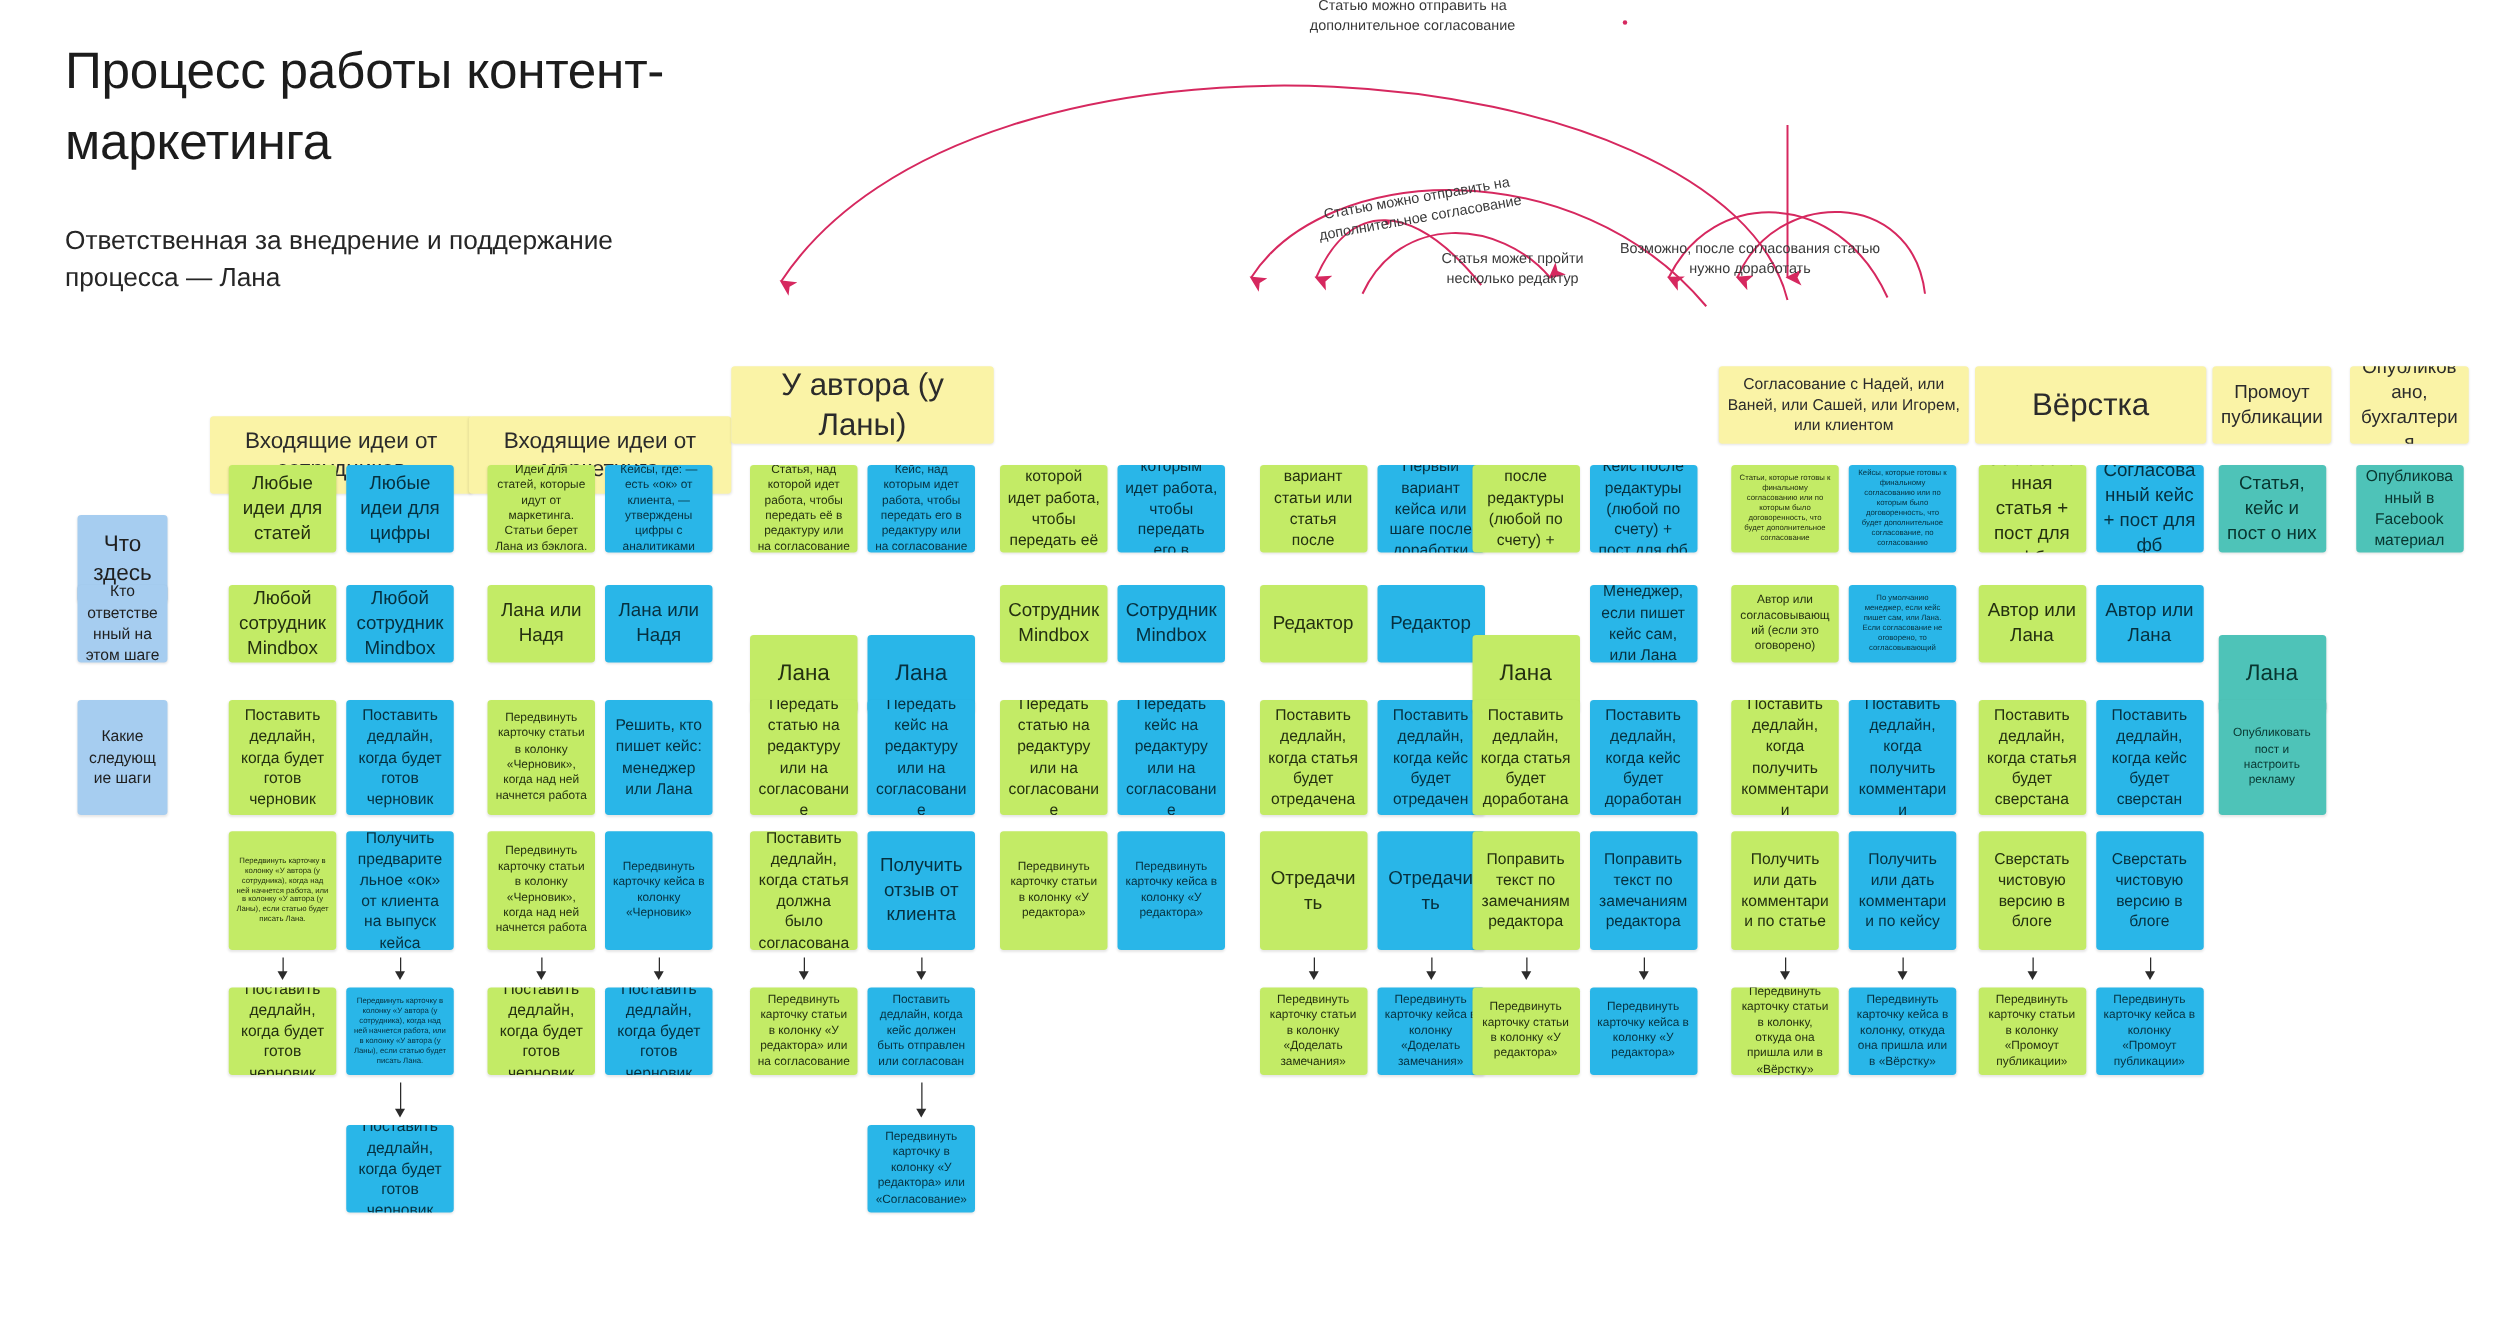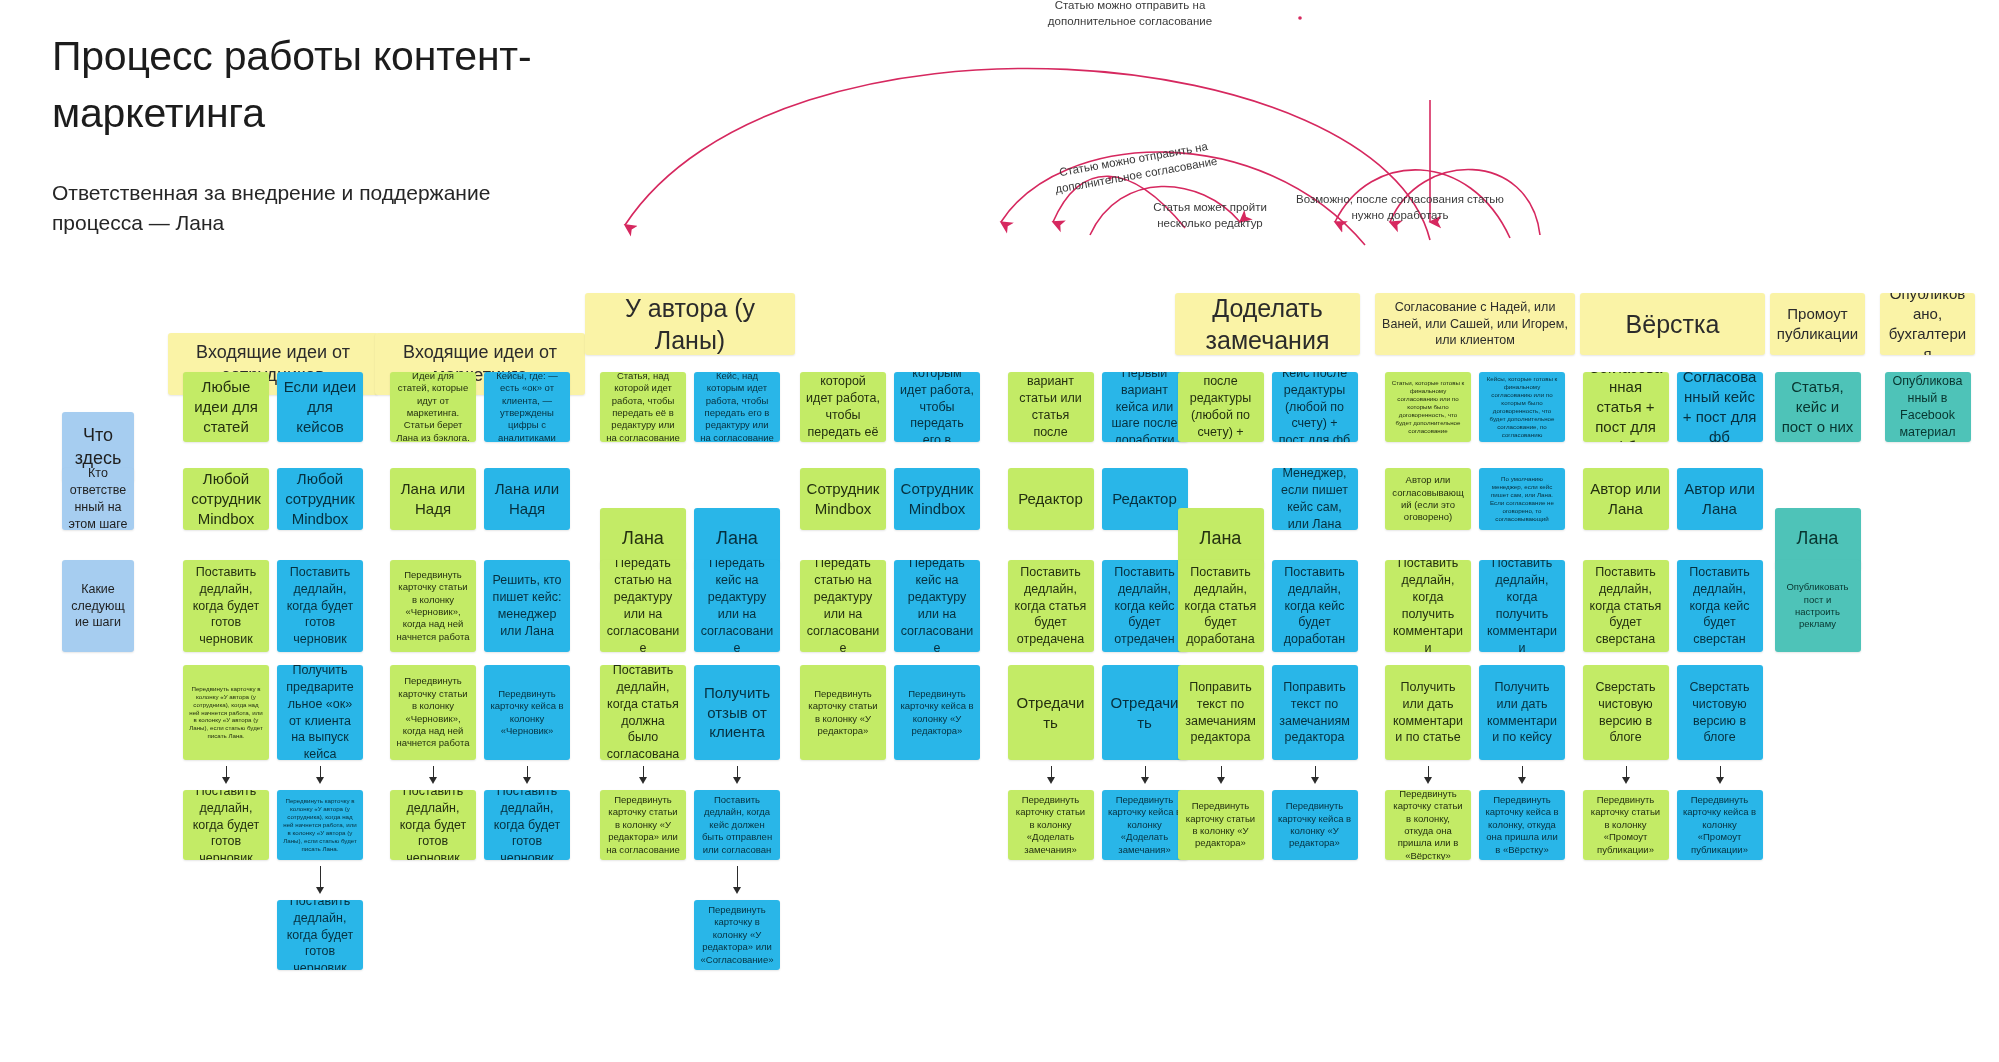--- a/index.html
+++ b/index.html
@@ -124,21 +124,21 @@
     </div>
     <div class="card c-green s-xxs" style="left: 183px; top: 665px; width: 86px; height: 95px;">
       <span>Передвинуть карточку в колонку «У автора (у сотрудника), когда над ней начнется работа, или в колонку «У автора (у Ланы), если статью будет писать Лана.</span>
     </div>
     <div class="card c-green s-sm" style="left: 183px; top: 790px; width: 86px; height: 70px;">
       <span>Поставить дедлайн, когда будет готов черновик</span>
     </div>
     <div class="vline" style="left: 226px; top: 766px; height: 12px;"></div>
     <div class="vhead" style="left: 222px; top: 777px;"></div>
     <div class="card c-blue s-md" style="left: 277px; top: 372px; width: 86px; height: 70px;">
-      <span>Если идеи для кейсов</span>
+      <span>Любые идеи для цифры</span>
     </div>
     <div class="card c-blue s-md" style="left: 277px; top: 468px; width: 86px; height: 62px;">
       <span>Любой сотрудник Mindbox</span>
     </div>
     <div class="card c-blue s-sm" style="left: 277px; top: 560px; width: 86px; height: 92px;">
       <span>Поставить дедлайн, когда будет готов черновик</span>
     </div>
     <div class="card c-blue s-sm" style="left: 277px; top: 665px; width: 86px; height: 95px;">
       <span>Получить предварительное «ок» от клиента на выпуск кейса</span>
     </div>
@@ -286,24 +286,20 @@
       <span>Поставить дедлайн, когда кейс будет отредачен</span>
     </div>
     <div class="card c-blue s-md" style="left: 1101.5px; top: 665px; width: 86px; height: 95px;">
       <span>Отредачить</span>
     </div>
     <div class="card c-blue s-xs" style="left: 1101.5px; top: 790px; width: 86px; height: 70px;">
       <span>Передвинуть карточку кейса в колонку «Доделать замечания»</span>
     </div>
     <div class="vline" style="left: 1144.5px; top: 766px; height: 12px;"></div>
     <div class="vhead" style="left: 1140.5px; top: 777px;"></div>
-    <div class="card c-head s-xl" style="left: 1175px; top: 293px; width: 185px; height: 62px;">
-      <span>Доделать
-замечания</span>
-    </div>
     <div class="card c-green s-sm" style="left: 1177.5px; top: 372px; width: 86px; height: 70px;">
       <span>Статья после редактуры (любой по счету) + пост для фб</span>
     </div>
     <div class="card c-green s-lg" style="left: 1177.5px; top: 468px; width: 86px; height: 62px;">
       <span>Лана</span>
     </div>
     <div class="card c-green s-sm" style="left: 1177.5px; top: 560px; width: 86px; height: 92px;">
       <span>Поставить дедлайн, когда статья будет доработана</span>
     </div>
     <div class="card c-green s-sm" style="left: 1177.5px; top: 665px; width: 86px; height: 95px;">

